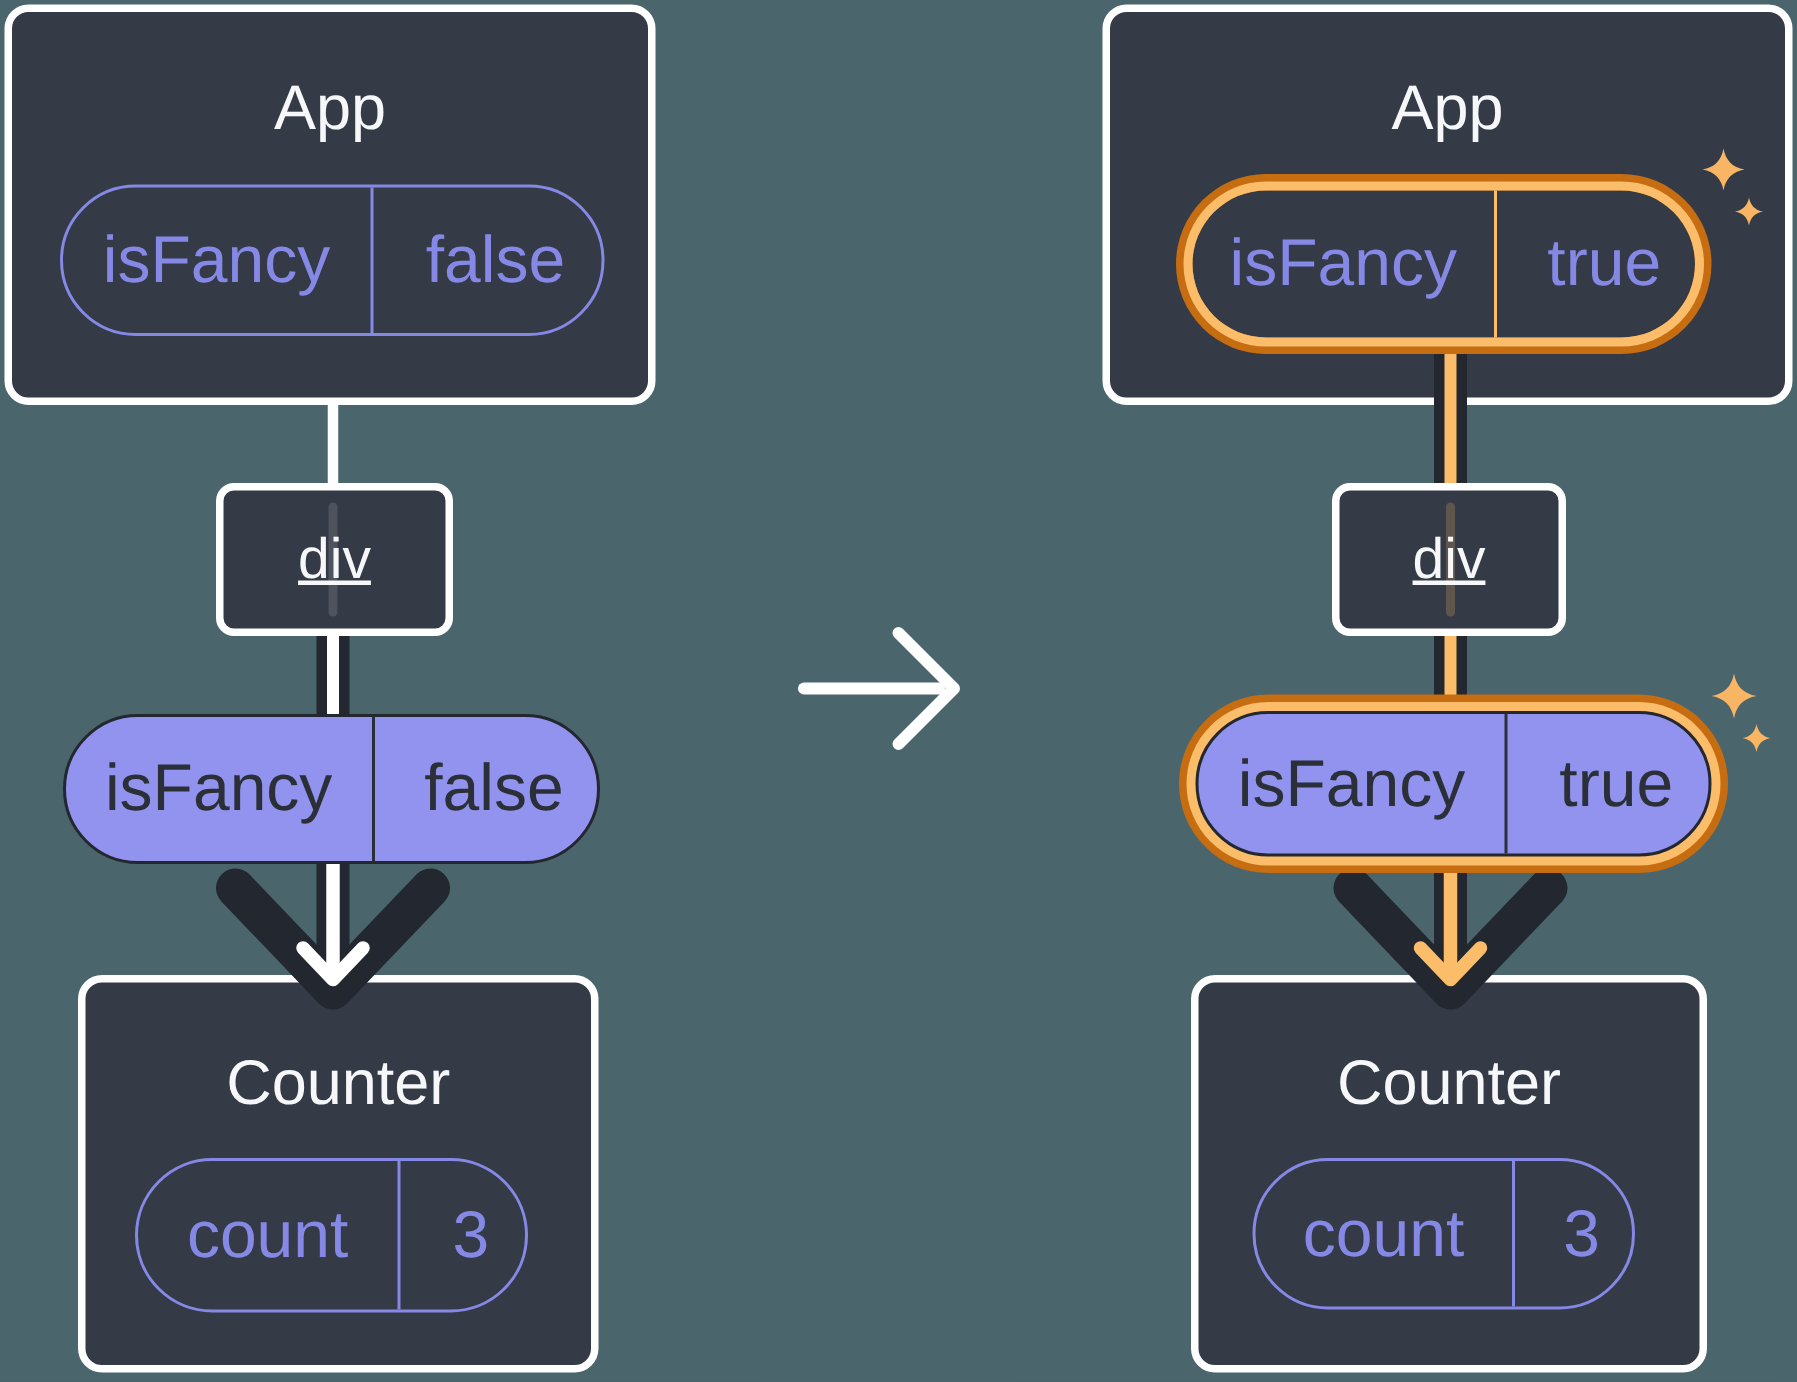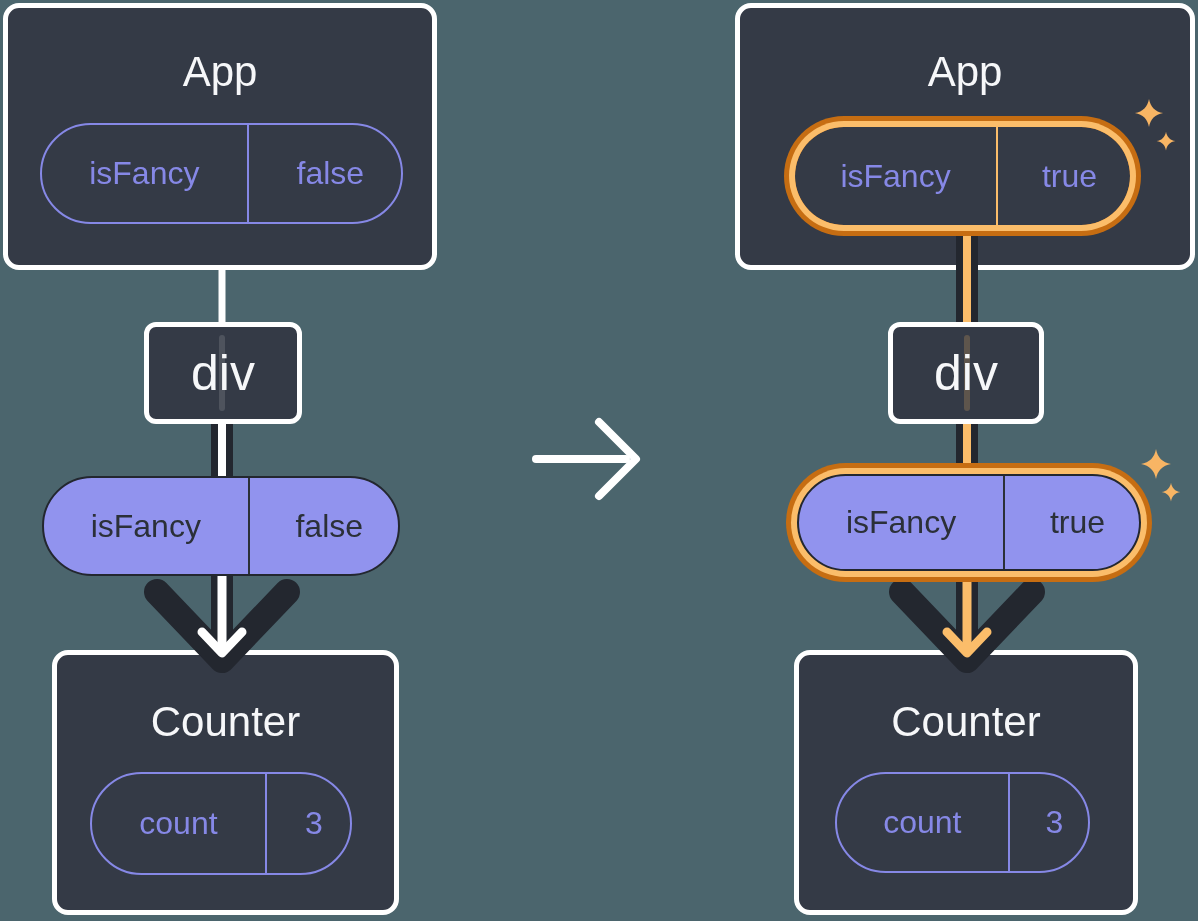--- a/index.html
+++ b/index.html
@@ -7,22 +7,22 @@
     --purple:#8688E6; --purple_fill:#9193EE; --orange:#C66D12; --orange_light:#FBBD6A;
     --sparkle:#F8B564; --title_text:#F6F7F9;
   }
   *{margin:0;padding:0;box-sizing:border-box}
   html,body{width:1198px;height:921px;overflow:hidden}
   body{background:var(--background);font-family:"Liberation Sans","DejaVu Sans",sans-serif;}
   .canvas{position:relative;width:1198px;height:921px;background:var(--background);}
   .card{position:absolute;background:var(--card);border:5px solid var(--white);border-radius:16px;}
   .box{position:absolute;background:var(--card);border:5px solid var(--white);border-radius:12px;}
   .title{position:absolute;color:var(--title_text);font-size:42px;line-height:48px;text-align:center;font-weight:400;}
-  .label{position:absolute;color:var(--title_text);font-size:50px;line-height:48px;text-align:center;}
-  .pill{position:absolute;display:flex;align-items:stretch;border-radius:999px;font-size:32px;}
+  .label{position:absolute;color:var(--title_text);font-size:38px;line-height:48px;text-align:center;text-decoration:underline;}
+  .pill{position:absolute;display:flex;align-items:stretch;border-radius:999px;font-size:44px;}
   .pill .cell{display:flex;align-items:center;justify-content:center;}
   .pill .val{flex:1;margin-left:11px;}
   .pill .divider{width:2px;align-self:stretch;}
   .pill.outline{border:2px solid var(--purple);color:var(--purple);background:transparent;}
   .pill.outline .divider{background:var(--purple);}
   .pill.filled{background:var(--purple_fill);border:2px solid var(--ink_dark);color:#2B3038;}
   .pill.filled .divider{background:#2B3038;}
   .pill.fancy{box-shadow:0 0 0 6px var(--orange_light),0 0 0 11px var(--orange);}
   .pill.darkfancy{color:var(--purple);background:transparent;border:none;}
   .pill.darkfancy .divider{background:var(--orange_light);}

